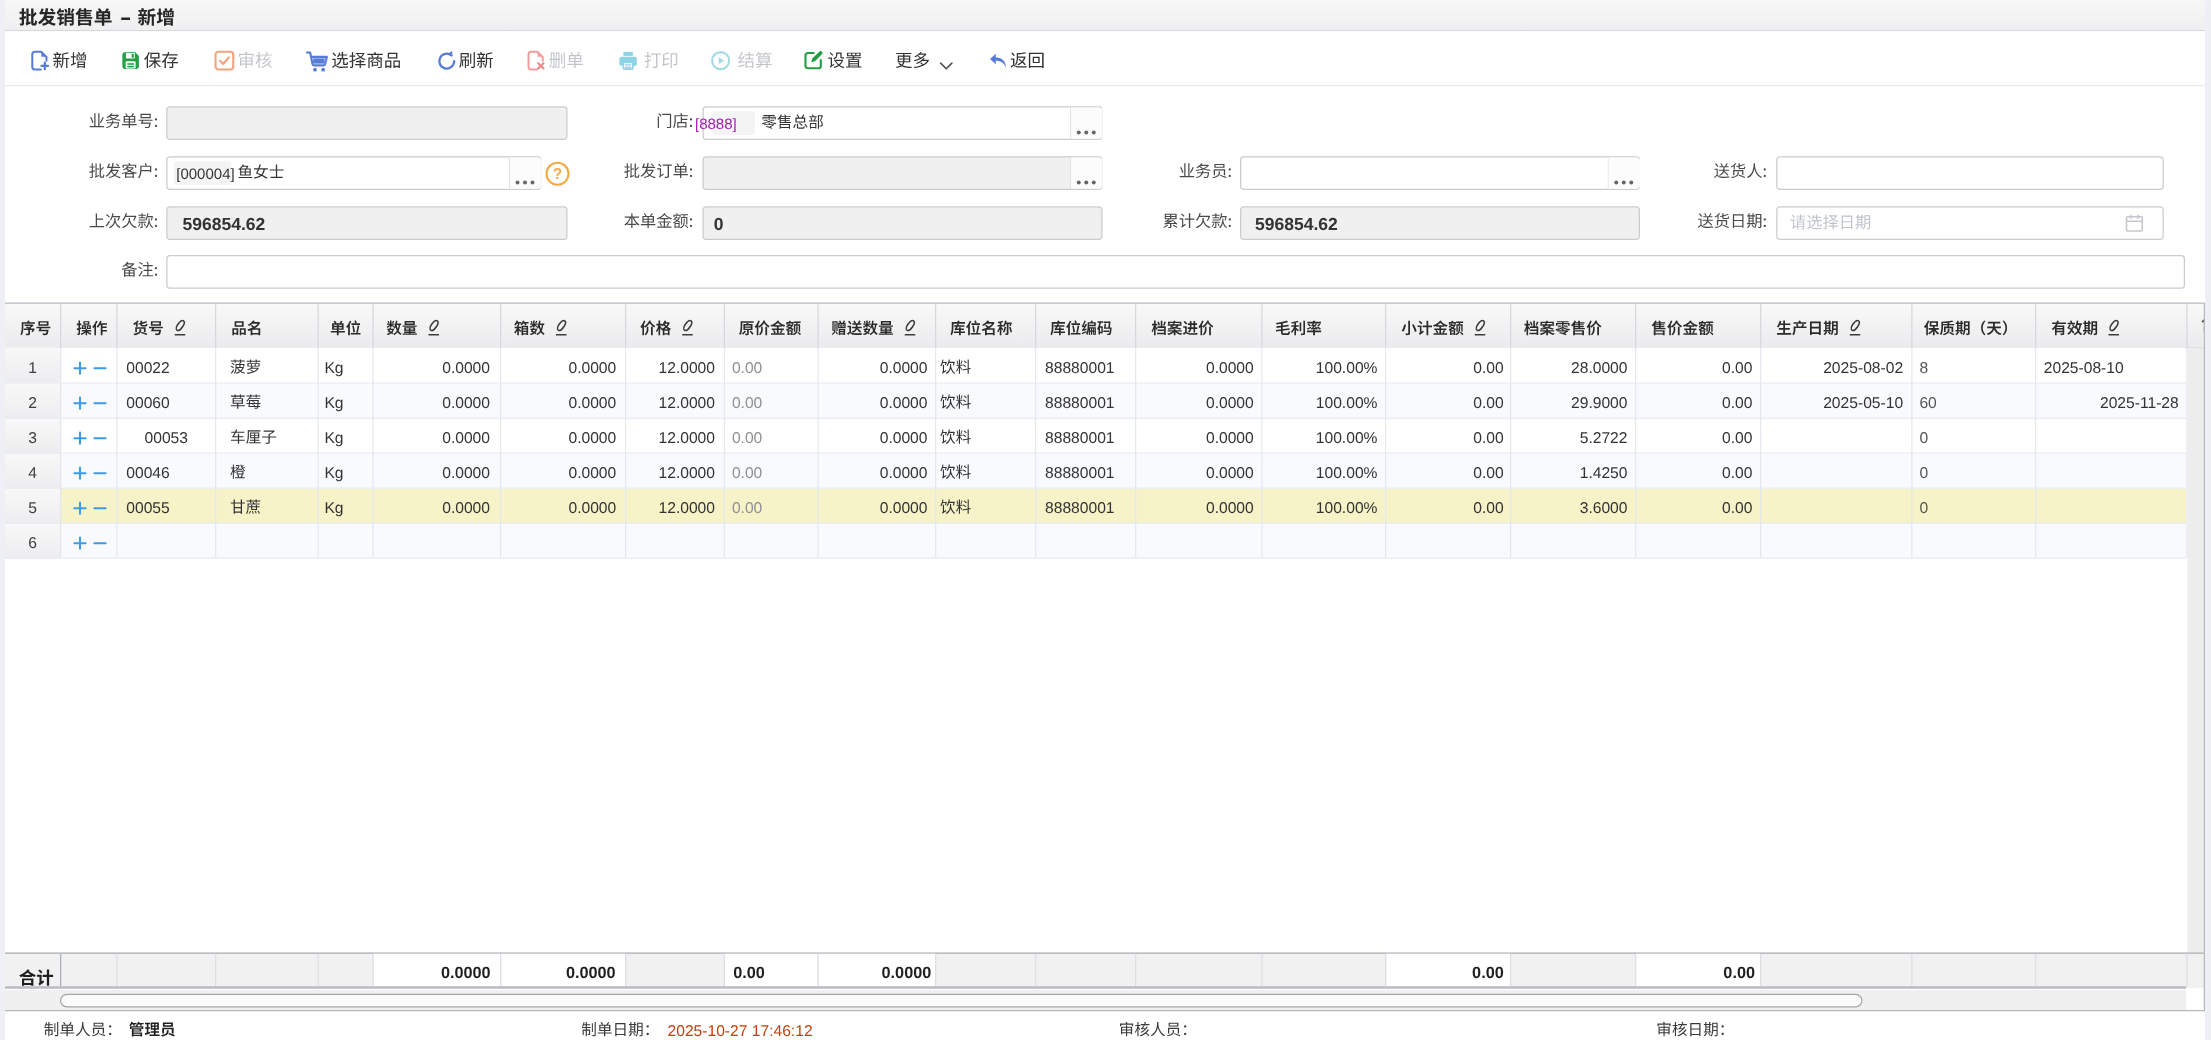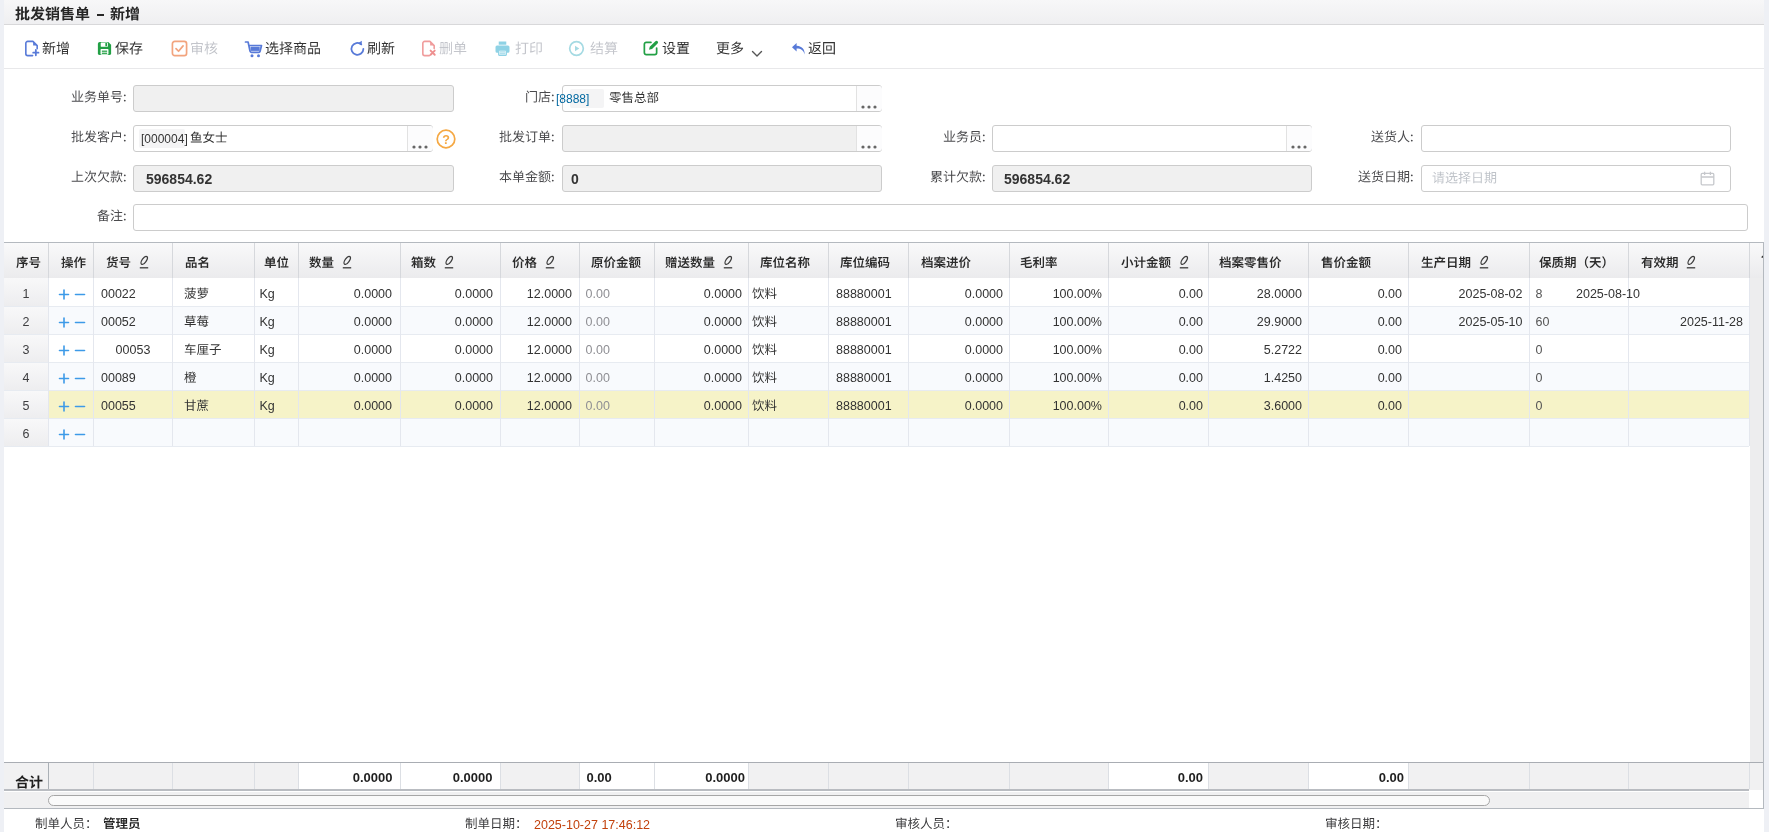--- a/index.html
+++ b/index.html
@@ -143,21 +143,21 @@
       </svg>
     </div>
 <div class="inp" style="left:562px;top:85px;width:320px;height:27px"></div>
     <div class="abs" style="left:856px;top:86px;width:25px;height:25px;border-left:1px solid #e2e2e2;background:#fcfcfd;border-radius:0 3px 3px 0"></div>
     <div class="abs" style="left:860px;top:95.5px"><svg width="18" height="6" viewBox="0 0 18 6">
         <circle cx="3" cy="3" r="1.6" fill="#666"></circle>
         <circle cx="9" cy="3" r="1.6" fill="#666"></circle>
         <circle cx="15" cy="3" r="1.6" fill="#666"></circle>
       </svg></div>
 <div class="abs" style="left:570px;top:89px;width:34px;height:19px;background:#f4f4f5;border-radius:2px"></div>
-<div style="position:absolute;top:91.5px;font:12px 'Liberation Sans',sans-serif;color:#0369a1;white-space:pre;left:556px;">[8888]</div>
+<div style="position:absolute;top:91.5px;font:12px 'Liberation Sans',sans-serif;color:#a21caf;white-space:pre;left:556px;">[8888]</div>
 <div style="position:absolute;left:609.0px;top:91.0px">
       <svg width="50" height="15" viewBox="0 -11.0 50 15" style="display:block;overflow:visible">
         <path d="M1.7 -10.0H10.8V-9.3H1.7ZM2.4 -7.3H5.1V-6.7H2.4ZM2.1 -6.0H5.1V-5.4H2.1ZM7.3 -6.0H10.4V-5.4H7.3ZM7.3 -7.3H10.1V-6.7H7.3ZM5.8 -9.7H6.7V-6.0H5.8ZM1.0 -8.6H11.6V-6.4H10.7V-7.9H1.8V-6.4H1.0ZM9.6 -2.7H9.8L9.9 -2.7L10.5 -2.3Q10.0 -1.8 9.4 -1.4Q8.7 -0.9 7.9 -0.5Q7.2 -0.1 6.6 0.2Q6.5 0.0 6.4 -0.2Q6.2 -0.3 6.1 -0.5Q6.5 -0.6 7.0 -0.9Q7.5 -1.1 8.0 -1.4Q8.5 -1.7 8.9 -2.0Q9.4 -2.3 9.6 -2.5ZM3.6 -0.7 4.0 -1.3Q4.6 -1.2 5.3 -1.0Q6.0 -0.8 6.6 -0.5Q7.3 -0.3 7.9 -0.1Q8.5 0.2 8.9 0.4L8.5 1.1Q8.1 0.9 7.5 0.6Q6.9 0.4 6.3 0.1Q5.6 -0.1 4.9 -0.3Q4.2 -0.6 3.6 -0.7ZM2.1 -2.7H9.8V-2.0H2.1ZM5.4 -3.7 6.0 -4.1Q6.3 -3.9 6.6 -3.6Q6.9 -3.3 7.1 -3.1L6.5 -2.6Q6.3 -2.9 6.0 -3.2Q5.7 -3.5 5.4 -3.7ZM6.6 -5.1Q7.1 -4.8 7.8 -4.6Q8.4 -4.4 9.2 -4.1Q9.9 -3.9 10.7 -3.8Q11.5 -3.6 12.1 -3.5Q12.1 -3.4 11.9 -3.2Q11.8 -3.1 11.7 -3.0Q11.6 -2.8 11.6 -2.7Q10.9 -2.8 10.1 -3.1Q9.4 -3.3 8.6 -3.5Q7.9 -3.8 7.2 -4.1Q6.5 -4.4 5.9 -4.7ZM6.4 -5.7 7.2 -5.3Q6.4 -4.7 5.4 -4.2Q4.3 -3.7 3.2 -3.3Q2.0 -2.9 1.0 -2.6Q0.9 -2.8 0.7 -3.0Q0.6 -3.2 0.4 -3.4Q1.2 -3.5 2.1 -3.8Q2.9 -4.0 3.7 -4.3Q4.5 -4.6 5.2 -5.0Q5.9 -5.3 6.4 -5.7Z M18.3 -10.3 19.2 -10.5Q19.4 -10.1 19.7 -9.7Q19.9 -9.2 20.0 -8.9L19.1 -8.6Q19.0 -8.9 18.8 -9.4Q18.6 -9.9 18.3 -10.3ZM15.2 -0.4H22.3V0.4H15.2ZM15.2 -7.6H22.9V-6.9H15.2ZM15.2 -6.0H22.9V-5.4H15.2ZM14.7 -2.8H23.0V1.0H22.1V-2.0H15.6V1.0H14.7ZM15.6 -10.5 16.5 -10.3Q16.1 -9.5 15.7 -8.7Q15.2 -8.0 14.7 -7.3Q14.1 -6.6 13.6 -6.1Q13.5 -6.2 13.4 -6.4Q13.3 -6.5 13.1 -6.6Q13.0 -6.8 12.9 -6.8Q13.4 -7.3 14.0 -7.9Q14.5 -8.5 14.9 -9.1Q15.3 -9.8 15.6 -10.5ZM18.8 -8.8H19.7V-4.0H18.8ZM15.6 -9.1H23.5V-8.4H15.6V-3.2H14.7V-8.4L15.4 -9.1ZM15.2 -4.4H23.8V-3.7H15.2Z M34.5 -2.7 35.2 -3.1Q35.6 -2.7 35.9 -2.2Q36.3 -1.7 36.6 -1.2Q36.8 -0.7 37.0 -0.4L36.2 0.1Q36.1 -0.3 35.8 -0.8Q35.5 -1.2 35.2 -1.7Q34.8 -2.2 34.5 -2.7ZM30.2 -3.4 30.8 -3.9Q31.2 -3.6 31.7 -3.3Q32.1 -2.9 32.5 -2.6Q32.9 -2.2 33.1 -1.9L32.4 -1.3Q32.2 -1.6 31.8 -2.0Q31.4 -2.3 31.0 -2.7Q30.6 -3.1 30.2 -3.4ZM28.5 -3.0H29.5V-0.4Q29.5 -0.2 29.7 -0.1Q29.8 0.0 30.4 0.0Q30.5 0.0 30.8 0.0Q31.1 0.0 31.4 0.0Q31.7 0.0 32.1 0.0Q32.4 0.0 32.7 0.0Q33.0 0.0 33.1 0.0Q33.4 0.0 33.6 -0.1Q33.8 -0.2 33.8 -0.4Q33.9 -0.7 33.9 -1.3Q34.0 -1.2 34.2 -1.1Q34.3 -1.1 34.5 -1.0Q34.7 -1.0 34.8 -0.9Q34.7 -0.2 34.6 0.2Q34.4 0.6 34.1 0.7Q33.8 0.9 33.2 0.9Q33.1 0.9 32.8 0.9Q32.5 0.9 32.2 0.9Q31.8 0.9 31.4 0.9Q31.0 0.9 30.8 0.9Q30.5 0.9 30.4 0.9Q29.6 0.9 29.2 0.8Q28.8 0.6 28.7 0.4Q28.5 0.1 28.5 -0.4ZM26.7 -2.8 27.6 -2.6Q27.4 -1.9 27.1 -1.1Q26.8 -0.3 26.4 0.3L25.5 -0.1Q25.8 -0.4 26.0 -0.9Q26.3 -1.3 26.4 -1.8Q26.6 -2.3 26.7 -2.8ZM28.2 -10.1 29.0 -10.4Q29.4 -10.0 29.8 -9.4Q30.2 -8.8 30.4 -8.3L29.5 -7.9Q29.4 -8.2 29.2 -8.6Q29.0 -9.0 28.7 -9.4Q28.5 -9.7 28.2 -10.1ZM33.5 -10.5 34.5 -10.1Q34.1 -9.4 33.7 -8.7Q33.2 -7.9 32.8 -7.4L32.0 -7.7Q32.3 -8.1 32.6 -8.6Q32.9 -9.1 33.1 -9.6Q33.4 -10.1 33.5 -10.5ZM28.3 -7.1V-4.9H34.2V-7.1ZM27.3 -8.0H35.2V-4.0H27.3Z M45.3 -9.8H48.6V-9.0H46.2V1.0H45.3ZM48.4 -9.8H48.6L48.7 -9.9L49.4 -9.5Q49.0 -8.6 48.6 -7.6Q48.2 -6.6 47.8 -5.7Q48.6 -4.8 48.9 -4.1Q49.2 -3.3 49.2 -2.7Q49.2 -2.1 49.1 -1.7Q48.9 -1.3 48.6 -1.1Q48.5 -1.0 48.3 -0.9Q48.1 -0.8 47.9 -0.8Q47.6 -0.8 47.3 -0.8Q47.1 -0.8 46.8 -0.8Q46.8 -1.0 46.7 -1.2Q46.6 -1.5 46.5 -1.7Q46.8 -1.7 47.1 -1.7Q47.3 -1.6 47.5 -1.7Q47.6 -1.7 47.8 -1.7Q47.9 -1.7 48.0 -1.8Q48.2 -1.9 48.3 -2.2Q48.3 -2.4 48.3 -2.8Q48.3 -3.4 48.0 -4.1Q47.7 -4.8 46.9 -5.6Q47.1 -6.1 47.3 -6.6Q47.5 -7.2 47.7 -7.7Q47.9 -8.2 48.1 -8.7Q48.3 -9.2 48.4 -9.5ZM38.5 -9.0H44.4V-8.2H38.5ZM38.1 -5.6H44.7V-4.8H38.1ZM39.3 -7.9 40.1 -8.1Q40.4 -7.6 40.6 -7.0Q40.8 -6.4 40.9 -5.9L40.0 -5.7Q40.0 -6.1 39.7 -6.7Q39.5 -7.3 39.3 -7.9ZM42.9 -8.1 43.9 -7.9Q43.7 -7.4 43.5 -7.0Q43.3 -6.5 43.1 -6.1Q42.9 -5.6 42.7 -5.3L41.9 -5.5Q42.1 -5.8 42.3 -6.3Q42.5 -6.8 42.6 -7.2Q42.8 -7.7 42.9 -8.1ZM39.4 -0.5H43.6V0.3H39.4ZM38.9 -3.6H44.1V0.8H43.2V-2.8H39.7V0.9H38.9ZM40.6 -10.3 41.4 -10.6Q41.6 -10.2 41.8 -9.7Q42.0 -9.2 42.1 -8.9L41.2 -8.6Q41.2 -8.9 41.0 -9.4Q40.8 -9.9 40.6 -10.3Z" fill="#333"></path>
       </svg>
     </div>
 <div style="position:absolute;left:71.0px;top:129.8px">
       <svg width="56" height="16" viewBox="0 -11.4 56 16" style="display:block;overflow:visible">
         <path d="M0.4 -4.0Q1.0 -4.2 1.7 -4.4Q2.4 -4.6 3.2 -4.8Q4.0 -5.0 4.8 -5.2L5.0 -4.4Q3.9 -4.0 2.7 -3.7Q1.6 -3.4 0.7 -3.1ZM0.6 -8.3H4.8V-7.4H0.6ZM2.4 -10.9H3.3V-0.2Q3.3 0.2 3.2 0.4Q3.1 0.6 2.9 0.8Q2.6 0.9 2.2 0.9Q1.8 0.9 1.1 0.9Q1.1 0.8 1.0 0.5Q0.9 0.2 0.8 0.0Q1.3 0.1 1.6 0.1Q2.0 0.1 2.1 0.1Q2.3 0.0 2.3 -0.0Q2.4 -0.1 2.4 -0.2ZM5.8 -6.7H8.2V-5.8H5.8ZM8.7 -10.7H9.7V-0.8Q9.7 -0.4 9.7 -0.3Q9.8 -0.2 10.1 -0.2Q10.1 -0.2 10.3 -0.2Q10.4 -0.2 10.6 -0.2Q10.8 -0.2 11.0 -0.2Q11.1 -0.2 11.2 -0.2Q11.4 -0.2 11.4 -0.4Q11.5 -0.5 11.5 -0.9Q11.6 -1.3 11.6 -2.1Q11.8 -1.9 12.0 -1.8Q12.3 -1.7 12.5 -1.6Q12.5 -0.8 12.3 -0.2Q12.2 0.3 12.0 0.5Q11.7 0.7 11.3 0.7Q11.2 0.7 11.0 0.7Q10.8 0.7 10.6 0.7Q10.4 0.7 10.2 0.7Q10.0 0.7 9.9 0.7Q9.4 0.7 9.2 0.6Q8.9 0.5 8.8 0.1Q8.7 -0.2 8.7 -0.8ZM11.5 -7.9 12.3 -7.3Q11.8 -6.9 11.3 -6.5Q10.8 -6.1 10.3 -5.7Q9.8 -5.3 9.4 -5.0L8.8 -5.6Q9.2 -5.9 9.7 -6.3Q10.2 -6.7 10.7 -7.1Q11.2 -7.5 11.5 -7.9ZM5.4 0.8 5.3 -0.1 5.6 -0.5 8.1 -1.5Q8.1 -1.3 8.2 -1.1Q8.2 -0.8 8.3 -0.6Q7.4 -0.2 6.9 0.0Q6.3 0.3 6.0 0.4Q5.7 0.6 5.6 0.7Q5.5 0.8 5.4 0.8ZM5.4 0.8Q5.3 0.7 5.3 0.5Q5.2 0.4 5.1 0.2Q5.0 0.1 4.9 -0.0Q5.1 -0.1 5.2 -0.4Q5.4 -0.6 5.4 -1.0V-10.7H6.3V-0.2Q6.3 -0.2 6.2 -0.1Q6.1 0.0 5.9 0.2Q5.7 0.3 5.5 0.5Q5.4 0.7 5.4 0.8Z M18.3 -5.3Q19.2 -3.1 21.0 -1.7Q22.8 -0.3 25.5 0.2Q25.4 0.3 25.3 0.5Q25.2 0.6 25.1 0.8Q25.0 0.9 24.9 1.1Q23.1 0.7 21.6 -0.2Q20.2 -1.0 19.2 -2.2Q18.1 -3.4 17.5 -5.0ZM22.9 -5.6H23.1L23.3 -5.7L24.0 -5.4Q23.5 -4.0 22.8 -3.0Q22.1 -1.9 21.1 -1.1Q20.1 -0.3 19.0 0.2Q17.9 0.7 16.6 1.1Q16.6 0.9 16.4 0.6Q16.3 0.4 16.1 0.2Q17.3 -0.0 18.3 -0.5Q19.4 -1.0 20.3 -1.7Q21.2 -2.4 21.9 -3.4Q22.6 -4.3 22.9 -5.5ZM18.0 -5.6H23.1V-4.7H17.7ZM18.9 -11.0 20.0 -10.8Q19.7 -8.9 19.3 -7.3Q18.9 -5.7 18.2 -4.4Q17.5 -3.0 16.5 -1.9Q15.5 -0.8 14.1 0.0Q14.1 -0.1 13.9 -0.2Q13.8 -0.4 13.7 -0.5Q13.5 -0.7 13.4 -0.7Q15.1 -1.8 16.2 -3.3Q17.3 -4.8 18.0 -6.7Q18.6 -8.7 18.9 -11.0ZM21.7 -10.3 22.5 -10.7Q22.8 -10.4 23.1 -10.1Q23.4 -9.8 23.7 -9.4Q24.0 -9.1 24.2 -8.9L23.4 -8.3Q23.2 -8.6 22.9 -8.9Q22.7 -9.3 22.3 -9.6Q22.0 -10.0 21.7 -10.3ZM14.9 -6.8Q14.8 -6.9 14.8 -7.1Q14.7 -7.3 14.7 -7.4Q14.6 -7.6 14.6 -7.7Q14.7 -7.8 14.8 -7.9Q14.9 -8.0 15.0 -8.2Q15.1 -8.4 15.3 -8.7Q15.4 -9.1 15.6 -9.6Q15.8 -10.1 15.9 -10.6L16.9 -10.4Q16.8 -9.8 16.6 -9.3Q16.4 -8.7 16.1 -8.2Q15.9 -7.7 15.7 -7.4V-7.4Q15.7 -7.4 15.5 -7.3Q15.4 -7.3 15.3 -7.2Q15.1 -7.1 15.0 -7.0Q14.9 -6.9 14.9 -6.8ZM14.9 -6.8V-7.6L15.5 -8.0H25.1L25.1 -7.0H16.3Q15.6 -7.0 15.3 -7.0Q15.0 -6.9 14.9 -6.8Z M30.9 -8.6 32.0 -8.4Q31.3 -7.5 30.3 -6.6Q29.3 -5.7 27.9 -5.0Q27.8 -5.1 27.7 -5.2Q27.6 -5.4 27.4 -5.5Q27.3 -5.6 27.2 -5.7Q28.5 -6.3 29.5 -7.1Q30.4 -7.9 30.9 -8.6ZM30.8 -7.6H35.3V-6.9H30.1ZM35.1 -7.6H35.2L35.4 -7.7L36.1 -7.3Q35.4 -6.3 34.4 -5.5Q33.4 -4.6 32.2 -4.0Q30.9 -3.4 29.6 -3.0Q28.3 -2.5 26.9 -2.2Q26.9 -2.4 26.8 -2.5Q26.7 -2.7 26.6 -2.9Q26.6 -3.0 26.5 -3.1Q27.7 -3.3 29.0 -3.7Q30.3 -4.1 31.5 -4.7Q32.6 -5.2 33.6 -5.9Q34.5 -6.6 35.1 -7.5ZM30.4 -7.0Q31.2 -6.1 32.4 -5.3Q33.7 -4.6 35.2 -4.1Q36.8 -3.6 38.5 -3.4Q38.4 -3.3 38.3 -3.1Q38.2 -2.9 38.1 -2.8Q38.0 -2.6 37.9 -2.5Q36.2 -2.7 34.6 -3.3Q33.0 -3.8 31.7 -4.7Q30.4 -5.5 29.5 -6.7ZM29.0 -3.0H36.1V1.0H35.1V-2.1H30.0V1.0H29.0ZM29.5 -0.2H35.6V0.6H29.5ZM27.0 -9.7H38.0V-7.3H37.0V-8.8H28.0V-7.3H27.0ZM31.6 -10.8 32.6 -11.0Q32.8 -10.7 33.1 -10.2Q33.4 -9.7 33.5 -9.4L32.5 -9.1Q32.4 -9.4 32.1 -9.9Q31.9 -10.4 31.6 -10.8Z M41.2 -8.9H42.2V-6.1Q42.2 -5.3 42.1 -4.3Q42.1 -3.4 41.9 -2.4Q41.7 -1.5 41.3 -0.6Q40.9 0.4 40.3 1.1Q40.2 1.0 40.0 0.9Q39.9 0.8 39.7 0.7Q39.6 0.6 39.4 0.5Q40.0 -0.2 40.4 -1.0Q40.7 -1.9 40.9 -2.8Q41.1 -3.6 41.1 -4.5Q41.2 -5.3 41.2 -6.1ZM44.7 -10.7 45.7 -11.0Q45.9 -10.5 46.1 -10.0Q46.3 -9.5 46.5 -9.1L45.5 -8.8Q45.4 -9.2 45.2 -9.7Q44.9 -10.3 44.7 -10.7ZM41.8 -8.9H50.0V-3.6H49.0V-8.0H41.8ZM41.8 -5.4H49.5V-4.5H41.8Z M53.8 -5.1Q53.5 -5.1 53.2 -5.3Q52.9 -5.6 52.9 -6.0Q52.9 -6.4 53.2 -6.6Q53.5 -6.9 53.8 -6.9Q54.2 -6.9 54.4 -6.6Q54.7 -6.4 54.7 -6.0Q54.7 -5.6 54.4 -5.3Q54.2 -5.1 53.8 -5.1ZM53.8 0.2Q53.5 0.2 53.2 -0.1Q52.9 -0.3 52.9 -0.7Q52.9 -1.1 53.2 -1.4Q53.5 -1.6 53.8 -1.6Q54.2 -1.6 54.4 -1.4Q54.7 -1.1 54.7 -0.7Q54.7 -0.3 54.4 -0.1Q54.2 0.2 53.8 0.2Z" fill="#4a4a4d"></path>
       </svg>
     </div>
@@ -492,29 +492,29 @@
       </svg>
     </div>
 <div class="abs" style="left:836.0px;top:280.2px;width:65.0px;height:28px;font:12.5px/28px 'Liberation Sans',sans-serif;color:#333;text-align:left;white-space:nowrap">88880001</div>
 <div class="abs" style="left:915.0px;top:280.2px;width:88.0px;height:28px;font:12.5px/28px 'Liberation Sans',sans-serif;color:#333;text-align:right;white-space:nowrap">0.0000</div>
 <div class="abs" style="left:1016.0px;top:280.2px;width:86.0px;height:28px;font:12.5px/28px 'Liberation Sans',sans-serif;color:#333;text-align:right;white-space:nowrap">100.00%</div>
 <div class="abs" style="left:1115.0px;top:280.2px;width:88.0px;height:28px;font:12.5px/28px 'Liberation Sans',sans-serif;color:#333;text-align:right;white-space:nowrap">0.00</div>
 <div class="abs" style="left:1215.0px;top:280.2px;width:87.0px;height:28px;font:12.5px/28px 'Liberation Sans',sans-serif;color:#333;text-align:right;white-space:nowrap">28.0000</div>
 <div class="abs" style="left:1315.0px;top:280.2px;width:87.0px;height:28px;font:12.5px/28px 'Liberation Sans',sans-serif;color:#333;text-align:right;white-space:nowrap">0.00</div>
 <div class="abs" style="left:1415.0px;top:280.2px;width:107.5px;height:28px;font:12.5px/28px 'Liberation Sans',sans-serif;color:#333;text-align:right;white-space:nowrap">2025-08-02</div>
 <div class="abs" style="left:1535.5px;top:280.2px;width:85.5px;height:28px;font:12.5px/28px 'Liberation Sans',sans-serif;color:#555;text-align:left;white-space:nowrap">8</div>
-<div class="abs" style="left:1554px;top:280.2px;width:108.0px;height:28px;font:12.5px/28px 'Liberation Sans',sans-serif;color:#333;text-align:center;white-space:nowrap">2025-08-10</div>
+<div class="abs" style="left:1635.0px;top:280.2px;width:108.0px;height:28px;font:12.5px/28px 'Liberation Sans',sans-serif;color:#333;text-align:left;white-space:nowrap">2025-08-10</div>
 <div class="abs" style="left:11.0px;top:308.2px;width:30.0px;height:28px;font:12.5px/28px 'Liberation Sans',sans-serif;color:#3e3e40;text-align:center;white-space:nowrap">2</div>
 <div class="abs" style="left:54px;top:308px">
       <svg width="33" height="28" viewBox="0 0 33 28" style="display:block">
         <path d="M5.5 14.5 h9 M10 10 v9" stroke="#3d9ae8" stroke-width="1.6" stroke-linecap="round"></path>
         <path d="M21.5 14.5 h9" stroke="#3d9ae8" stroke-width="1.6" stroke-linecap="round"></path>
       </svg>
     </div>
-<div class="abs" style="left:101.0px;top:308.2px;width:64.0px;height:28px;font:12.5px/28px 'Liberation Sans',sans-serif;color:#333;text-align:left;white-space:nowrap">00052</div>
+<div class="abs" style="left:101.0px;top:308.2px;width:64.0px;height:28px;font:12.5px/28px 'Liberation Sans',sans-serif;color:#333;text-align:left;white-space:nowrap">00060</div>
 <div style="position:absolute;left:184.0px;top:315.2px">
       <svg width="25" height="15" viewBox="0 -11.0 25 15" style="display:block;overflow:visible">
         <path d="M0.7 -1.9H11.8V-1.1H0.7ZM5.7 -3.5H6.7V1.0H5.7ZM3.1 -5.0V-3.9H9.4V-5.0ZM3.1 -6.8V-5.7H9.4V-6.8ZM2.1 -7.5H10.4V-3.1H2.1ZM3.6 -10.5H4.6V-7.8H3.6ZM7.9 -10.5H8.8V-7.8H7.9ZM0.8 -9.6H11.8V-8.7H0.8Z M13.2 -3.7H24.4V-2.9H13.2ZM15.3 -7.5H24.1V-6.8H15.3ZM15.7 -6.0H22.3V-5.2H15.7ZM15.2 -1.2H24.0V-0.4H15.2ZM17.8 -4.7 18.3 -5.2Q18.6 -5.1 19.0 -4.9Q19.4 -4.7 19.7 -4.5Q20.0 -4.3 20.2 -4.1L19.7 -3.6Q19.5 -3.8 19.2 -4.0Q18.8 -4.2 18.5 -4.4Q18.1 -4.6 17.8 -4.7ZM17.6 -2.4 18.1 -2.9Q18.4 -2.7 18.8 -2.5Q19.2 -2.3 19.6 -2.1Q20.0 -1.9 20.2 -1.7L19.7 -1.2Q19.5 -1.4 19.1 -1.6Q18.8 -1.8 18.3 -2.0Q17.9 -2.2 17.6 -2.4ZM15.3 -6.0H16.2Q16.1 -5.3 16.1 -4.6Q16.0 -3.8 15.9 -3.1Q15.9 -2.3 15.8 -1.6Q15.7 -1.0 15.6 -0.4H14.7Q14.8 -1.0 14.9 -1.7Q15.0 -2.3 15.0 -3.1Q15.1 -3.8 15.2 -4.6Q15.2 -5.3 15.3 -6.0ZM22.1 -6.0H23.0Q23.0 -6.0 23.0 -5.9Q23.0 -5.8 23.0 -5.7Q23.0 -5.6 23.0 -5.6Q22.9 -4.0 22.8 -2.9Q22.8 -1.8 22.7 -1.1Q22.6 -0.5 22.5 -0.1Q22.4 0.3 22.2 0.5Q22.1 0.7 21.9 0.8Q21.7 0.9 21.4 0.9Q21.1 0.9 20.6 0.9Q20.2 0.9 19.7 0.9Q19.7 0.7 19.6 0.5Q19.5 0.3 19.4 0.1Q19.9 0.2 20.4 0.2Q20.8 0.2 21.0 0.2Q21.2 0.2 21.3 0.2Q21.4 0.1 21.5 0.0Q21.6 -0.1 21.7 -0.5Q21.7 -0.8 21.8 -1.5Q21.9 -2.2 22.0 -3.2Q22.0 -4.3 22.1 -5.8ZM15.3 -8.3 16.3 -8.2Q15.9 -7.3 15.2 -6.4Q14.6 -5.5 13.7 -4.7Q13.6 -4.9 13.4 -5.1Q13.2 -5.2 13.0 -5.3Q13.9 -6.0 14.4 -6.8Q15.0 -7.6 15.3 -8.3ZM16.1 -10.5H17.0V-8.0H16.1ZM20.5 -10.5H21.4V-8.0H20.5ZM13.2 -9.6H24.3V-8.8H13.2Z" fill="#333"></path>
       </svg>
     </div>
 <div class="abs" style="left:259.5px;top:308.2px;width:31.0px;height:28px;font:12.5px/28px 'Liberation Sans',sans-serif;color:#333;text-align:left;white-space:nowrap">Kg</div>
 <div class="abs" style="left:304.5px;top:308.2px;width:87.5px;height:28px;font:12.5px/28px 'Liberation Sans',sans-serif;color:#333;text-align:right;white-space:nowrap">0.0000</div>
 <div class="abs" style="left:406.5px;top:308.2px;width:86.5px;height:28px;font:12.5px/28px 'Liberation Sans',sans-serif;color:#333;text-align:right;white-space:nowrap">0.0000</div>
 <div class="abs" style="left:507.0px;top:308.2px;width:65.0px;height:28px;font:12.5px/28px 'Liberation Sans',sans-serif;color:#333;text-align:right;white-space:nowrap">12.0000</div>
 <div class="abs" style="left:585.5px;top:308.2px;width:61.0px;height:28px;font:12.5px/28px 'Liberation Sans',sans-serif;color:#8f8f94;text-align:left;white-space:nowrap">0.00</div>
@@ -566,21 +566,21 @@
 <div class="abs" style="left:1415.0px;top:336.2px;width:107.5px;height:28px;font:12.5px/28px 'Liberation Sans',sans-serif;color:#333;text-align:right;white-space:nowrap"></div>
 <div class="abs" style="left:1535.5px;top:336.2px;width:85.5px;height:28px;font:12.5px/28px 'Liberation Sans',sans-serif;color:#555;text-align:left;white-space:nowrap">0</div>
 <div class="abs" style="left:1635.0px;top:336.2px;width:108.0px;height:28px;font:12.5px/28px 'Liberation Sans',sans-serif;color:#333;text-align:right;white-space:nowrap"></div>
 <div class="abs" style="left:11.0px;top:364.2px;width:30.0px;height:28px;font:12.5px/28px 'Liberation Sans',sans-serif;color:#3e3e40;text-align:center;white-space:nowrap">4</div>
 <div class="abs" style="left:54px;top:364px">
       <svg width="33" height="28" viewBox="0 0 33 28" style="display:block">
         <path d="M5.5 14.5 h9 M10 10 v9" stroke="#3d9ae8" stroke-width="1.6" stroke-linecap="round"></path>
         <path d="M21.5 14.5 h9" stroke="#3d9ae8" stroke-width="1.6" stroke-linecap="round"></path>
       </svg>
     </div>
-<div class="abs" style="left:101.0px;top:364.2px;width:64.0px;height:28px;font:12.5px/28px 'Liberation Sans',sans-serif;color:#333;text-align:left;white-space:nowrap">00089</div>
+<div class="abs" style="left:101.0px;top:364.2px;width:64.0px;height:28px;font:12.5px/28px 'Liberation Sans',sans-serif;color:#333;text-align:left;white-space:nowrap">00046</div>
 <div style="position:absolute;left:184.0px;top:371.2px">
       <svg width="12" height="15" viewBox="0 -11.0 12 15" style="display:block;overflow:visible">
         <path d="M0.7 -8.1H4.3V-7.2H0.7ZM2.3 -10.5H3.1V1.0H2.3ZM2.3 -7.5 2.8 -7.3Q2.7 -6.6 2.5 -5.8Q2.3 -5.0 2.0 -4.2Q1.7 -3.4 1.4 -2.7Q1.1 -2.1 0.8 -1.6Q0.8 -1.7 0.7 -1.9Q0.6 -2.1 0.5 -2.2Q0.4 -2.4 0.3 -2.5Q0.6 -2.9 0.9 -3.5Q1.2 -4.1 1.5 -4.7Q1.7 -5.4 1.9 -6.1Q2.1 -6.9 2.3 -7.5ZM3.0 -6.6Q3.1 -6.4 3.4 -6.1Q3.6 -5.8 3.8 -5.4Q4.1 -5.0 4.3 -4.7Q4.5 -4.3 4.6 -4.2L4.0 -3.5Q3.9 -3.8 3.7 -4.1Q3.5 -4.5 3.3 -4.9Q3.1 -5.3 2.9 -5.7Q2.7 -6.0 2.6 -6.2ZM4.7 -10.0H7.2V-9.2H4.7ZM6.3 -7.0H9.6V-6.2H6.3ZM4.1 -0.2H11.9V0.6H4.1ZM6.2 -4.6V-3.2H9.9V-4.6ZM5.3 -5.4H10.8V-2.5H5.3ZM6.9 -10.0H7.0L7.2 -10.0L7.7 -9.8Q7.5 -8.7 7.0 -7.8Q6.5 -6.9 5.9 -6.2Q5.2 -5.5 4.5 -5.0Q4.5 -5.2 4.3 -5.4Q4.1 -5.6 4.0 -5.7Q4.6 -6.1 5.2 -6.7Q5.8 -7.3 6.2 -8.1Q6.7 -9.0 6.9 -9.9ZM4.4 -8.1 4.9 -8.7Q5.3 -8.4 5.7 -8.1Q6.2 -7.8 6.4 -7.5L5.9 -6.9Q5.7 -7.1 5.3 -7.5Q4.8 -7.9 4.4 -8.1ZM5.8 -2.1 6.6 -2.3Q6.9 -1.9 7.0 -1.4Q7.2 -0.9 7.3 -0.5L6.4 -0.2Q6.4 -0.6 6.2 -1.1Q6.0 -1.6 5.8 -2.1ZM10.4 -10.1 11.1 -9.5Q10.7 -9.1 10.2 -8.8Q9.8 -8.5 9.5 -8.3L9.0 -8.8Q9.2 -8.9 9.5 -9.2Q9.8 -9.4 10.0 -9.6Q10.3 -9.9 10.4 -10.1ZM11.3 -8.6 12.0 -8.0Q11.5 -7.7 11.1 -7.4Q10.6 -7.1 10.2 -6.9L9.8 -7.4Q10.0 -7.5 10.3 -7.8Q10.6 -8.0 10.9 -8.2Q11.2 -8.5 11.3 -8.6ZM9.4 -2.4 10.4 -2.1Q10.1 -1.5 9.7 -0.9Q9.4 -0.3 9.1 0.2L8.3 -0.1Q8.5 -0.4 8.7 -0.8Q8.9 -1.2 9.1 -1.6Q9.3 -2.0 9.4 -2.4ZM9.0 -10.4Q9.4 -9.1 9.9 -8.2Q10.4 -7.3 10.9 -6.7Q11.5 -6.2 12.2 -5.7Q12.0 -5.6 11.8 -5.4Q11.7 -5.2 11.6 -5.0Q10.9 -5.5 10.3 -6.2Q9.7 -6.8 9.2 -7.8Q8.7 -8.8 8.2 -10.3Z" fill="#333"></path>
       </svg>
     </div>
 <div class="abs" style="left:259.5px;top:364.2px;width:31.0px;height:28px;font:12.5px/28px 'Liberation Sans',sans-serif;color:#333;text-align:left;white-space:nowrap">Kg</div>
 <div class="abs" style="left:304.5px;top:364.2px;width:87.5px;height:28px;font:12.5px/28px 'Liberation Sans',sans-serif;color:#333;text-align:right;white-space:nowrap">0.0000</div>
 <div class="abs" style="left:406.5px;top:364.2px;width:86.5px;height:28px;font:12.5px/28px 'Liberation Sans',sans-serif;color:#333;text-align:right;white-space:nowrap">0.0000</div>
 <div class="abs" style="left:507.0px;top:364.2px;width:65.0px;height:28px;font:12.5px/28px 'Liberation Sans',sans-serif;color:#333;text-align:right;white-space:nowrap">12.0000</div>
 <div class="abs" style="left:585.5px;top:364.2px;width:61.0px;height:28px;font:12.5px/28px 'Liberation Sans',sans-serif;color:#8f8f94;text-align:left;white-space:nowrap">0.00</div>

